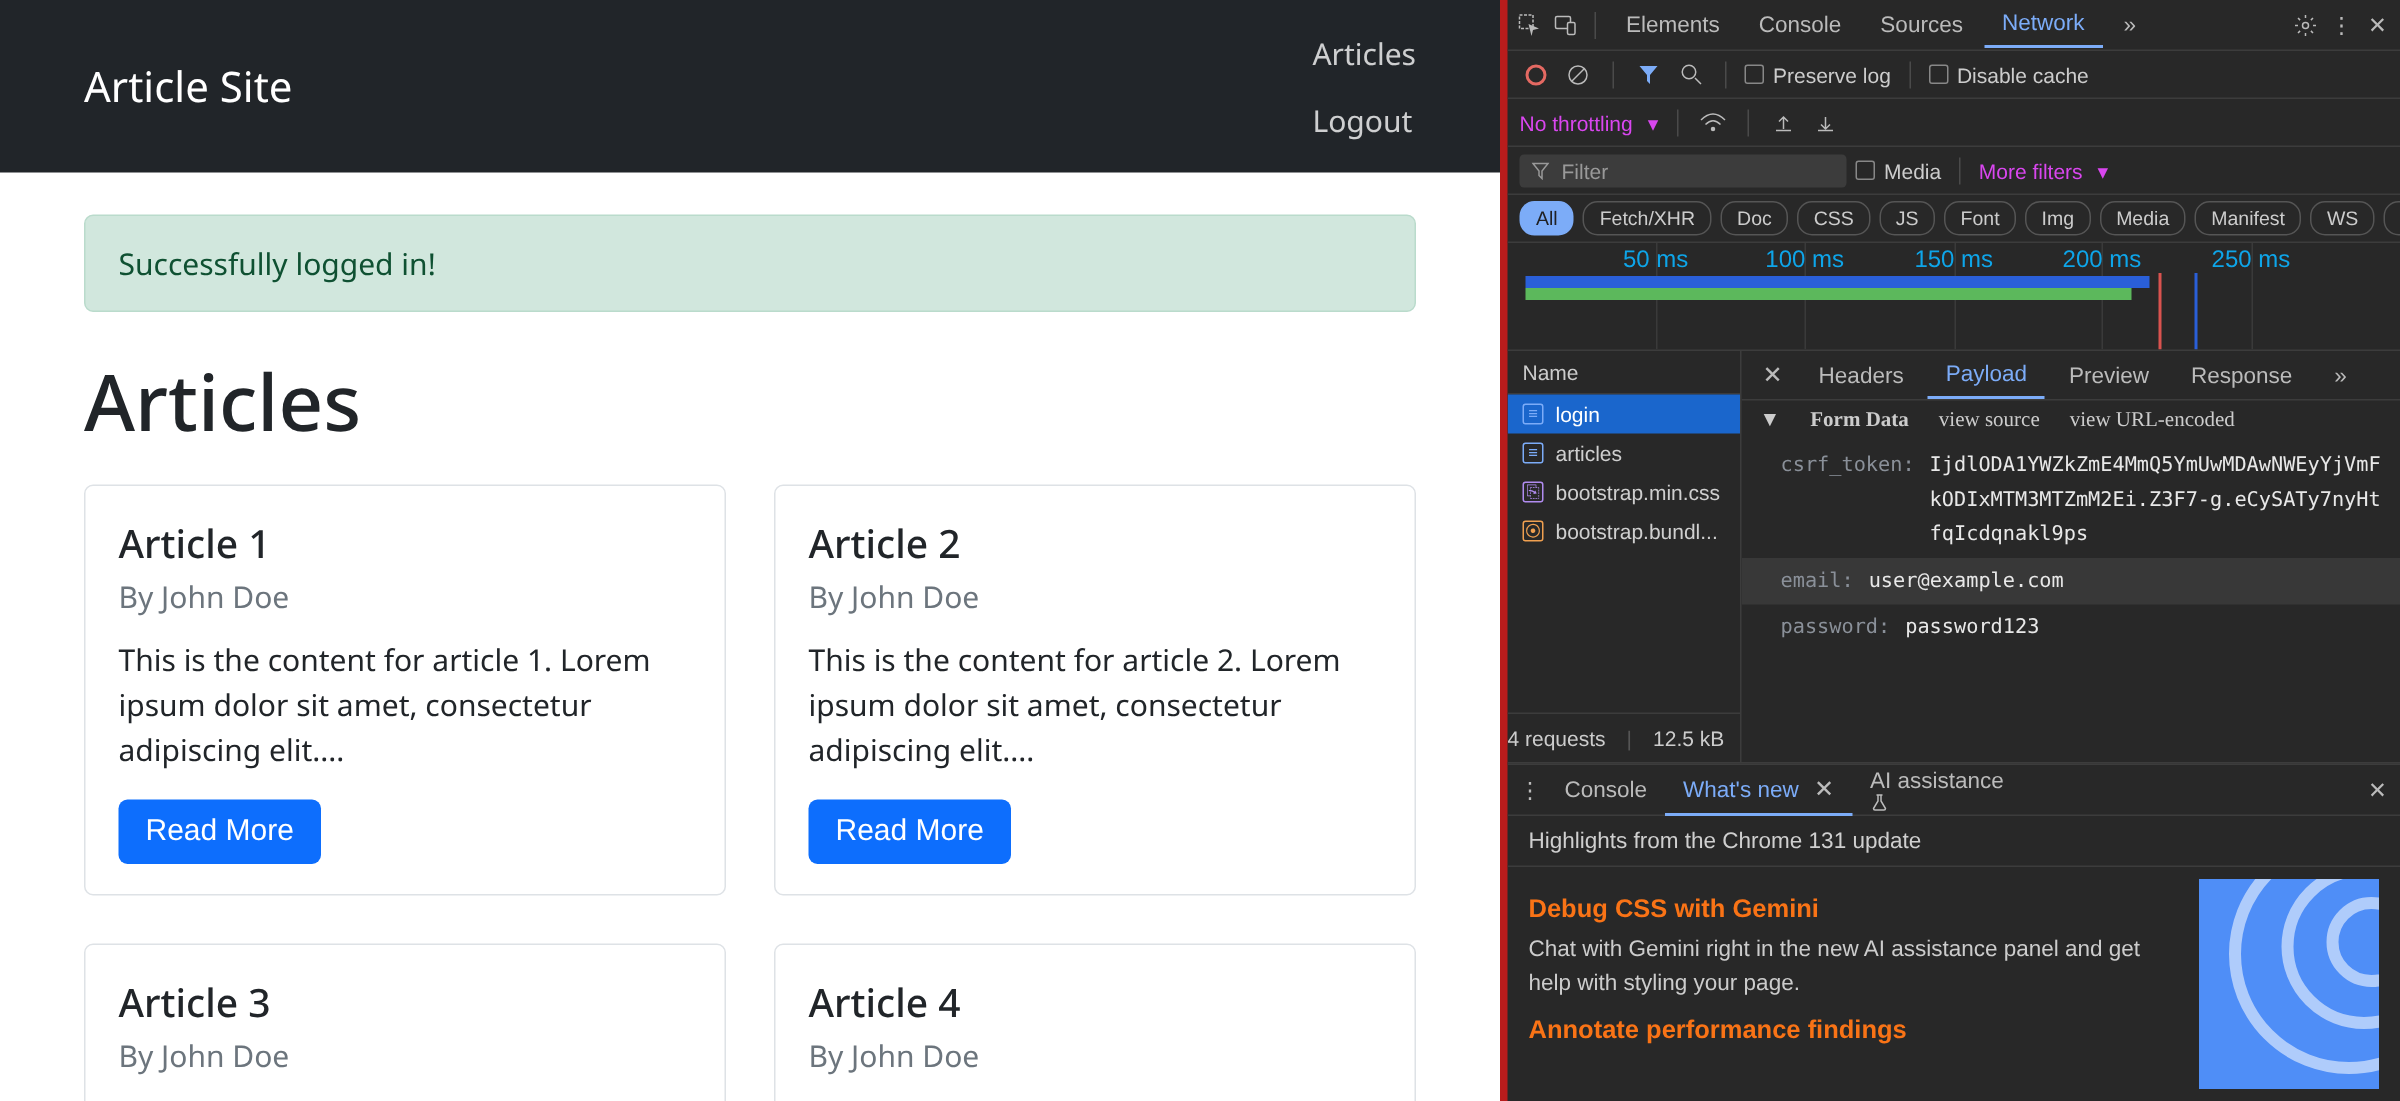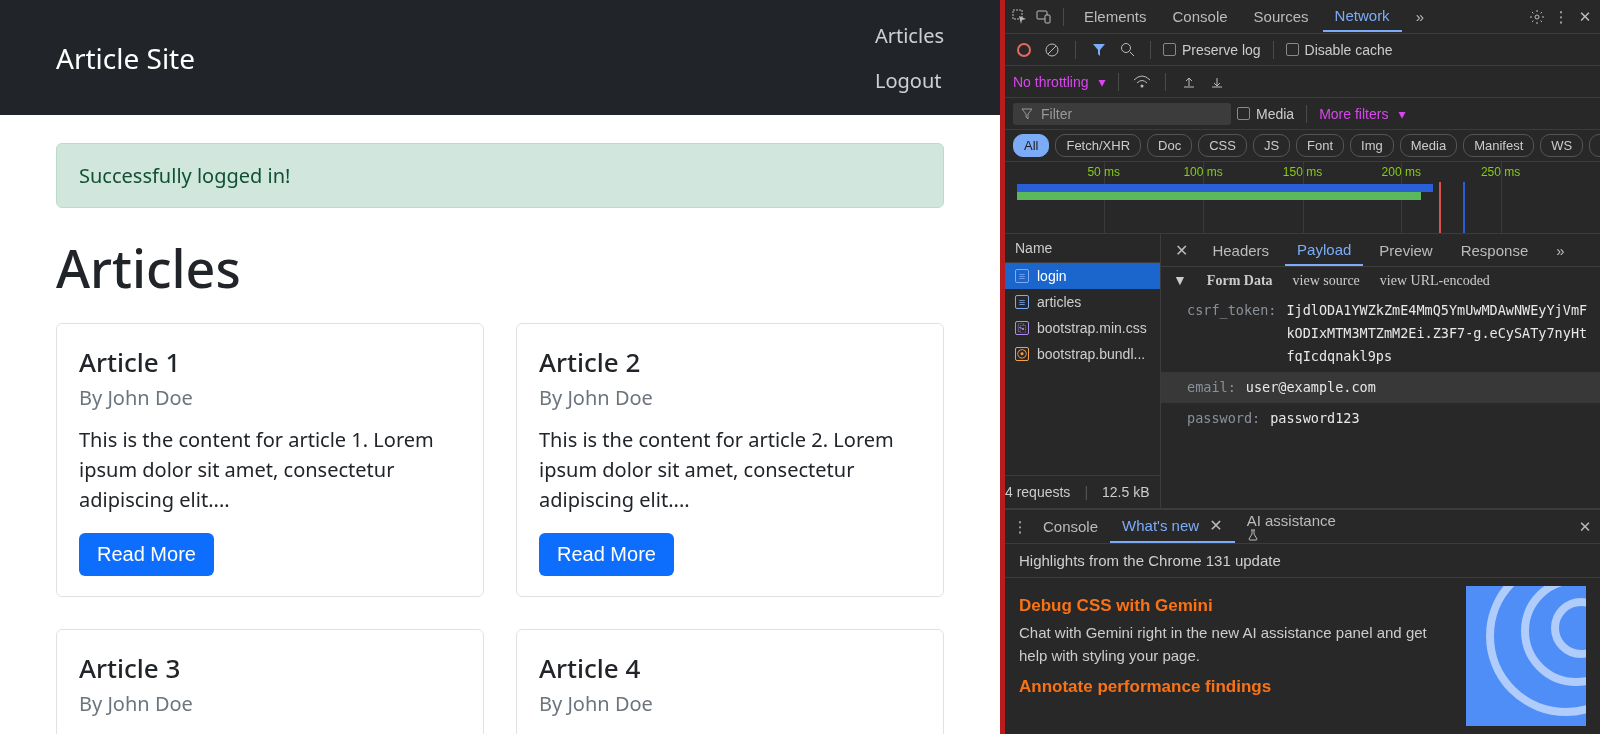--- a/index.html
+++ b/index.html
@@ -89,21 +89,21 @@
     padding: 4px 8px; border-bottom: 1px solid #3c3c3c;
     overflow: hidden;
   }
   .pill {
     padding: 3px 10px; border: 1px solid #555; border-radius: 10px;
     font-size: 13px; color: #ccc; cursor: pointer; white-space: nowrap;
   }
   .pill.active { background: #7cacf8; color: #202124; border-color: #7cacf8; }
   .timeline {
     height: 72px; border-bottom: 1px solid #3c3c3c;
-    position: relative; overflow: hidden; font-size: 12px; color: #84cc16;
+    position: relative; overflow: hidden; font-size: 16px; color: #0ea5e9;
   }
   .tl-ticks { position: absolute; top: 0; left: 0; right: 0; height: 20px; display: flex; }
   .tl-tick { position: absolute; top: 3px; transform: translateX(-50%); }
   .tl-bar { position: absolute; top: 22px; height: 8px; }
   .tl-bar.blue { background: #2a5fd8; }
   .tl-bar.green { background: #5cb85c; }
   .tl-grid { position: absolute; top: 0; bottom: 0; left: 0; right: 0; }
   .tl-grid .v { position: absolute; top: 0; bottom: 0; width: 1px; background: #3a3a3a; }
   .tl-load { position: absolute; top: 20px; bottom: 0; width: 2px; background: #d9534f; }
   .dt-split { flex: 1; display: flex; overflow: hidden; border-bottom: 1px solid #3c3c3c; }

